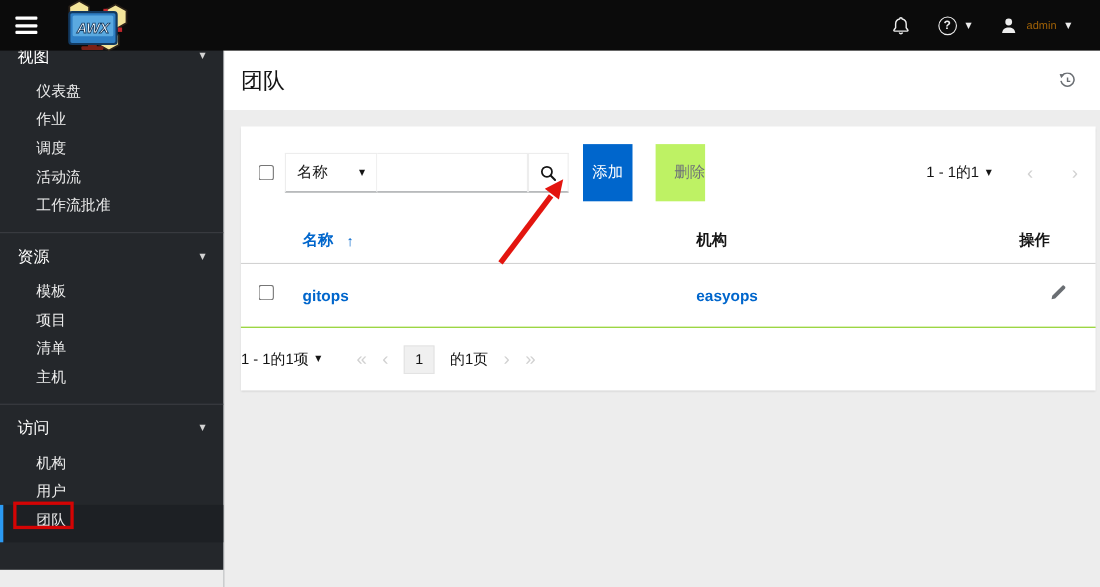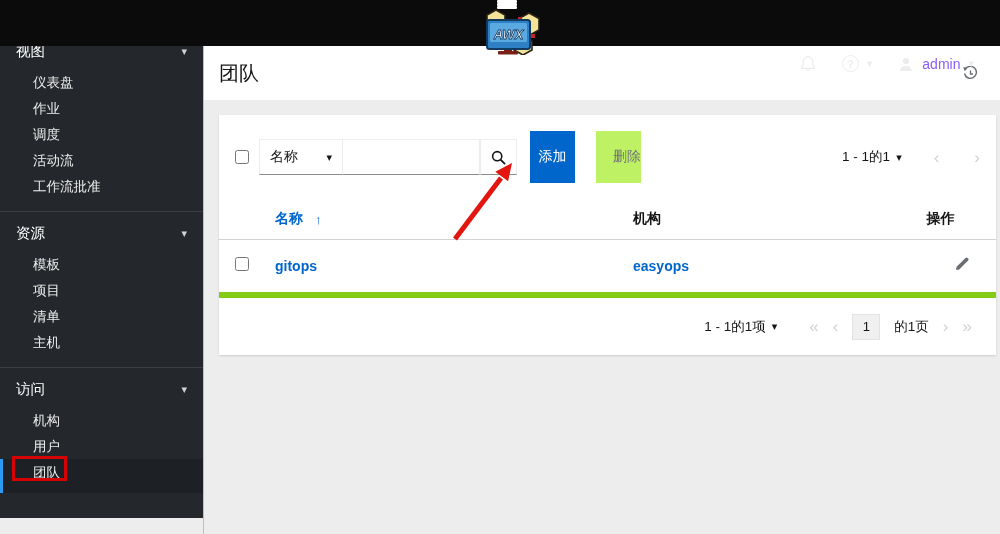--- a/index.html
+++ b/index.html
@@ -1,28 +1,28 @@
 <!DOCTYPE html>
 <html><head>
 <meta charset="utf-8">
 <style>
   * { margin:0; padding:0; box-sizing:border-box; }
   html,body { width:1000px; height:534px; font-family:"Liberation Sans", sans-serif; }
   #app { position:relative; width:1000px; height:534px; overflow:hidden; background:#ededed; }
 
   
-  .topbar { position:absolute; left:0; top:0; width:1000px; height:46px; background:#0b0b0b; display:flex; align-items:center; z-index:5;flex-direction:column; }
+  .topbar { position:absolute; left:0; top:0; width:1000px; height:46px; background:#0b0b0b; display:flex; align-items:center; z-index:5; }
   .hamburger { width:20px; height:16px; margin-left:14px; display:flex; flex-direction:column; justify-content:space-between; cursor:pointer; }
   .hamburger span { display:block; height:3px; background:#ffffff; border-radius:1px; }
   .logo { margin-left:20px; height:46px; display:flex; align-items:center; }
   .topbar-right { margin-left:auto; display:flex; align-items:center; gap:26px; padding-right:26px; color:#ededed; }
   .tb-group { display:flex; align-items:center; gap:8px; cursor:pointer; }
   .caret { font-size:11px; color:#ededed; line-height:1; }
   .help-circle { width:17px; height:17px; border:1.6px solid #ededed; border-radius:50%; display:flex; align-items:center; justify-content:center; font-size:11px; font-weight:bold; color:#ededed; }
-  .username { font-size:14px; color:#8b5cf6; }
+  .username { font-size:10px; color:#a16207; }
 
   
   .sidebar { position:absolute; left:0; top:30px; width:203px; height:488px; background:#24272b; z-index:4; }
   .nav-group { padding:12px 0; border-bottom:1px solid #3b3e42; }
   .nav-group:last-child { border-bottom:none; }
   .nav-group-header { display:flex; align-items:center; justify-content:space-between; padding:0 16px; margin-bottom:8px; color:#ffffff; font-size:14.5px; cursor:pointer; }
   .nav-group-header .caret { color:#d2d2d2; }
   .nav-item { position:relative; padding:6.5px 16px 6.5px 33px; font-size:13.5px; line-height:13px; color:#ededed; cursor:pointer; }
   .nav-item.active { background:#1d2024; border-left:3px solid #2b9af3; padding-left:30px; padding-bottom:14px; }
   .annotation-rect { position:absolute; left:9px; top:-3px; width:55px; height:25px; border:3px solid #d40404; pointer-events:none; }
@@ -51,26 +51,26 @@
   .pg-chev { color:#d2d2d2; font-size:17px; line-height:1; cursor:default; }
   .toolbar-pagination .pg-chev.first { margin-left:32px; }
   .toolbar-pagination .pg-chev + .pg-chev { margin-left:35px; }
 
   
   .tbl-header, .tbl-row { display:grid; grid-template-columns:40px 358px 1fr 90px; align-items:center; padding-left:16px; }
   .tbl-header { height:41px; border-bottom:1px solid #d2d2d2; font-size:14px; font-weight:bold; color:#151515; }
   .th-name { color:#0066cc; display:flex; align-items:center; gap:12px; cursor:pointer; }
   .sort-arrow { color:#0066cc; font-size:13px; }
   .th-actions { text-align:center; padding-right:21px;font-family:Liberation Mono, monospace; }
-  .tbl-row { height:58px; border-bottom:6px solid #84cc16; }
+  .tbl-row { height:58px; border-bottom:1px solid #84cc16; }
   .cell-link { color:#0066cc; font-size:14px; font-weight:bold; text-decoration:none; cursor:pointer; }
   .cell-actions { text-align:right; padding-right:26px; }
 
   
-  .card-footer { height:57px; display:flex; align-items:center; justify-content:flex-end; padding-right:24px; }
+  .card-footer { height:57px; display:flex; align-items:center; padding-right:24px; }
   .card-footer .pg-summary { margin-right:32px; }
   .pg-nav { display:flex; align-items:center; gap:14px; }
   .page-box { width:28px; height:26px; background:#f0f0f0; border:1px solid #e3e3e3; display:flex; align-items:center; justify-content:center; font-size:13px; color:#151515; }
   .pg-label { font-size:13.5px; color:#151515; white-space:nowrap; }
 
   
   .arrow-overlay { position:absolute; left:440px; top:152px; width:95px; height:95px; pointer-events:none; z-index:10; }
 </style>
 </head>
 <body>

